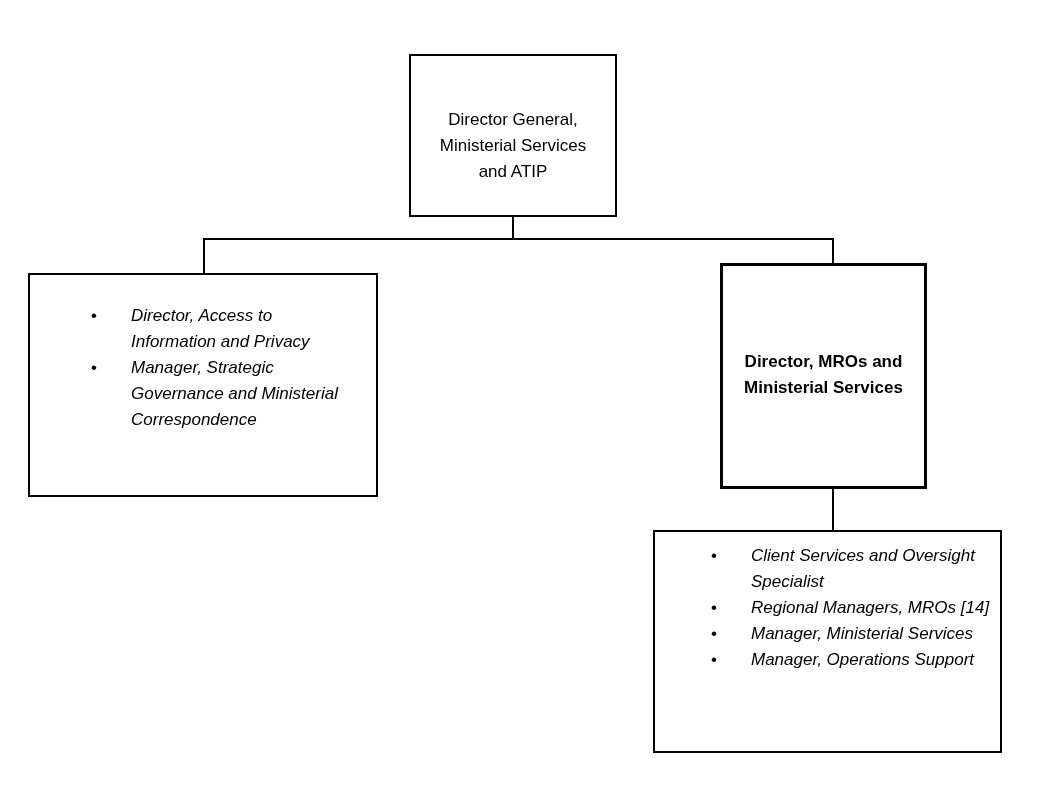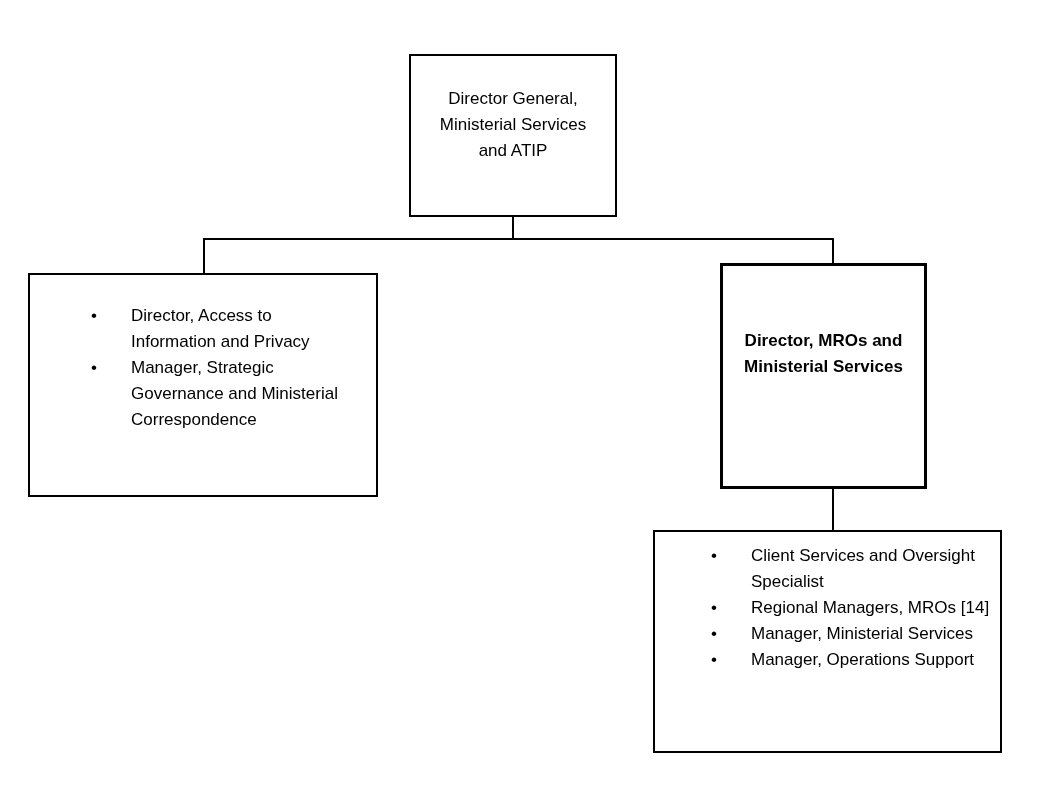--- a/index.html
+++ b/index.html
@@ -31,20 +31,21 @@
     border-width: 3px;
     padding-left: 36px;
   }
 
   
   .box-title {
     font-size: 17px;
     line-height: 26px;
     text-align: center;
     white-space: pre-line;
+    margin-top: 21px;
   }
   .box-title.bold {
     font-weight: bold;
   }
 
   
   .title-wrap {
     position: absolute;
     left: 0;
     right: 0;
@@ -67,20 +68,21 @@
   .bullet-dot {
     position: absolute;
     left: 0;
     top: 0;
     width: 40px;
     font-size: 17px;
     line-height: 26px;
   }
   .bullet-text {
     display: block;
+    font-style: italic;
   }
 
   
   .line {
     position: absolute;
     background: #000000;
   }
   .line-v { width: 2px; }
   .line-h { height: 2px; }
 </style>

